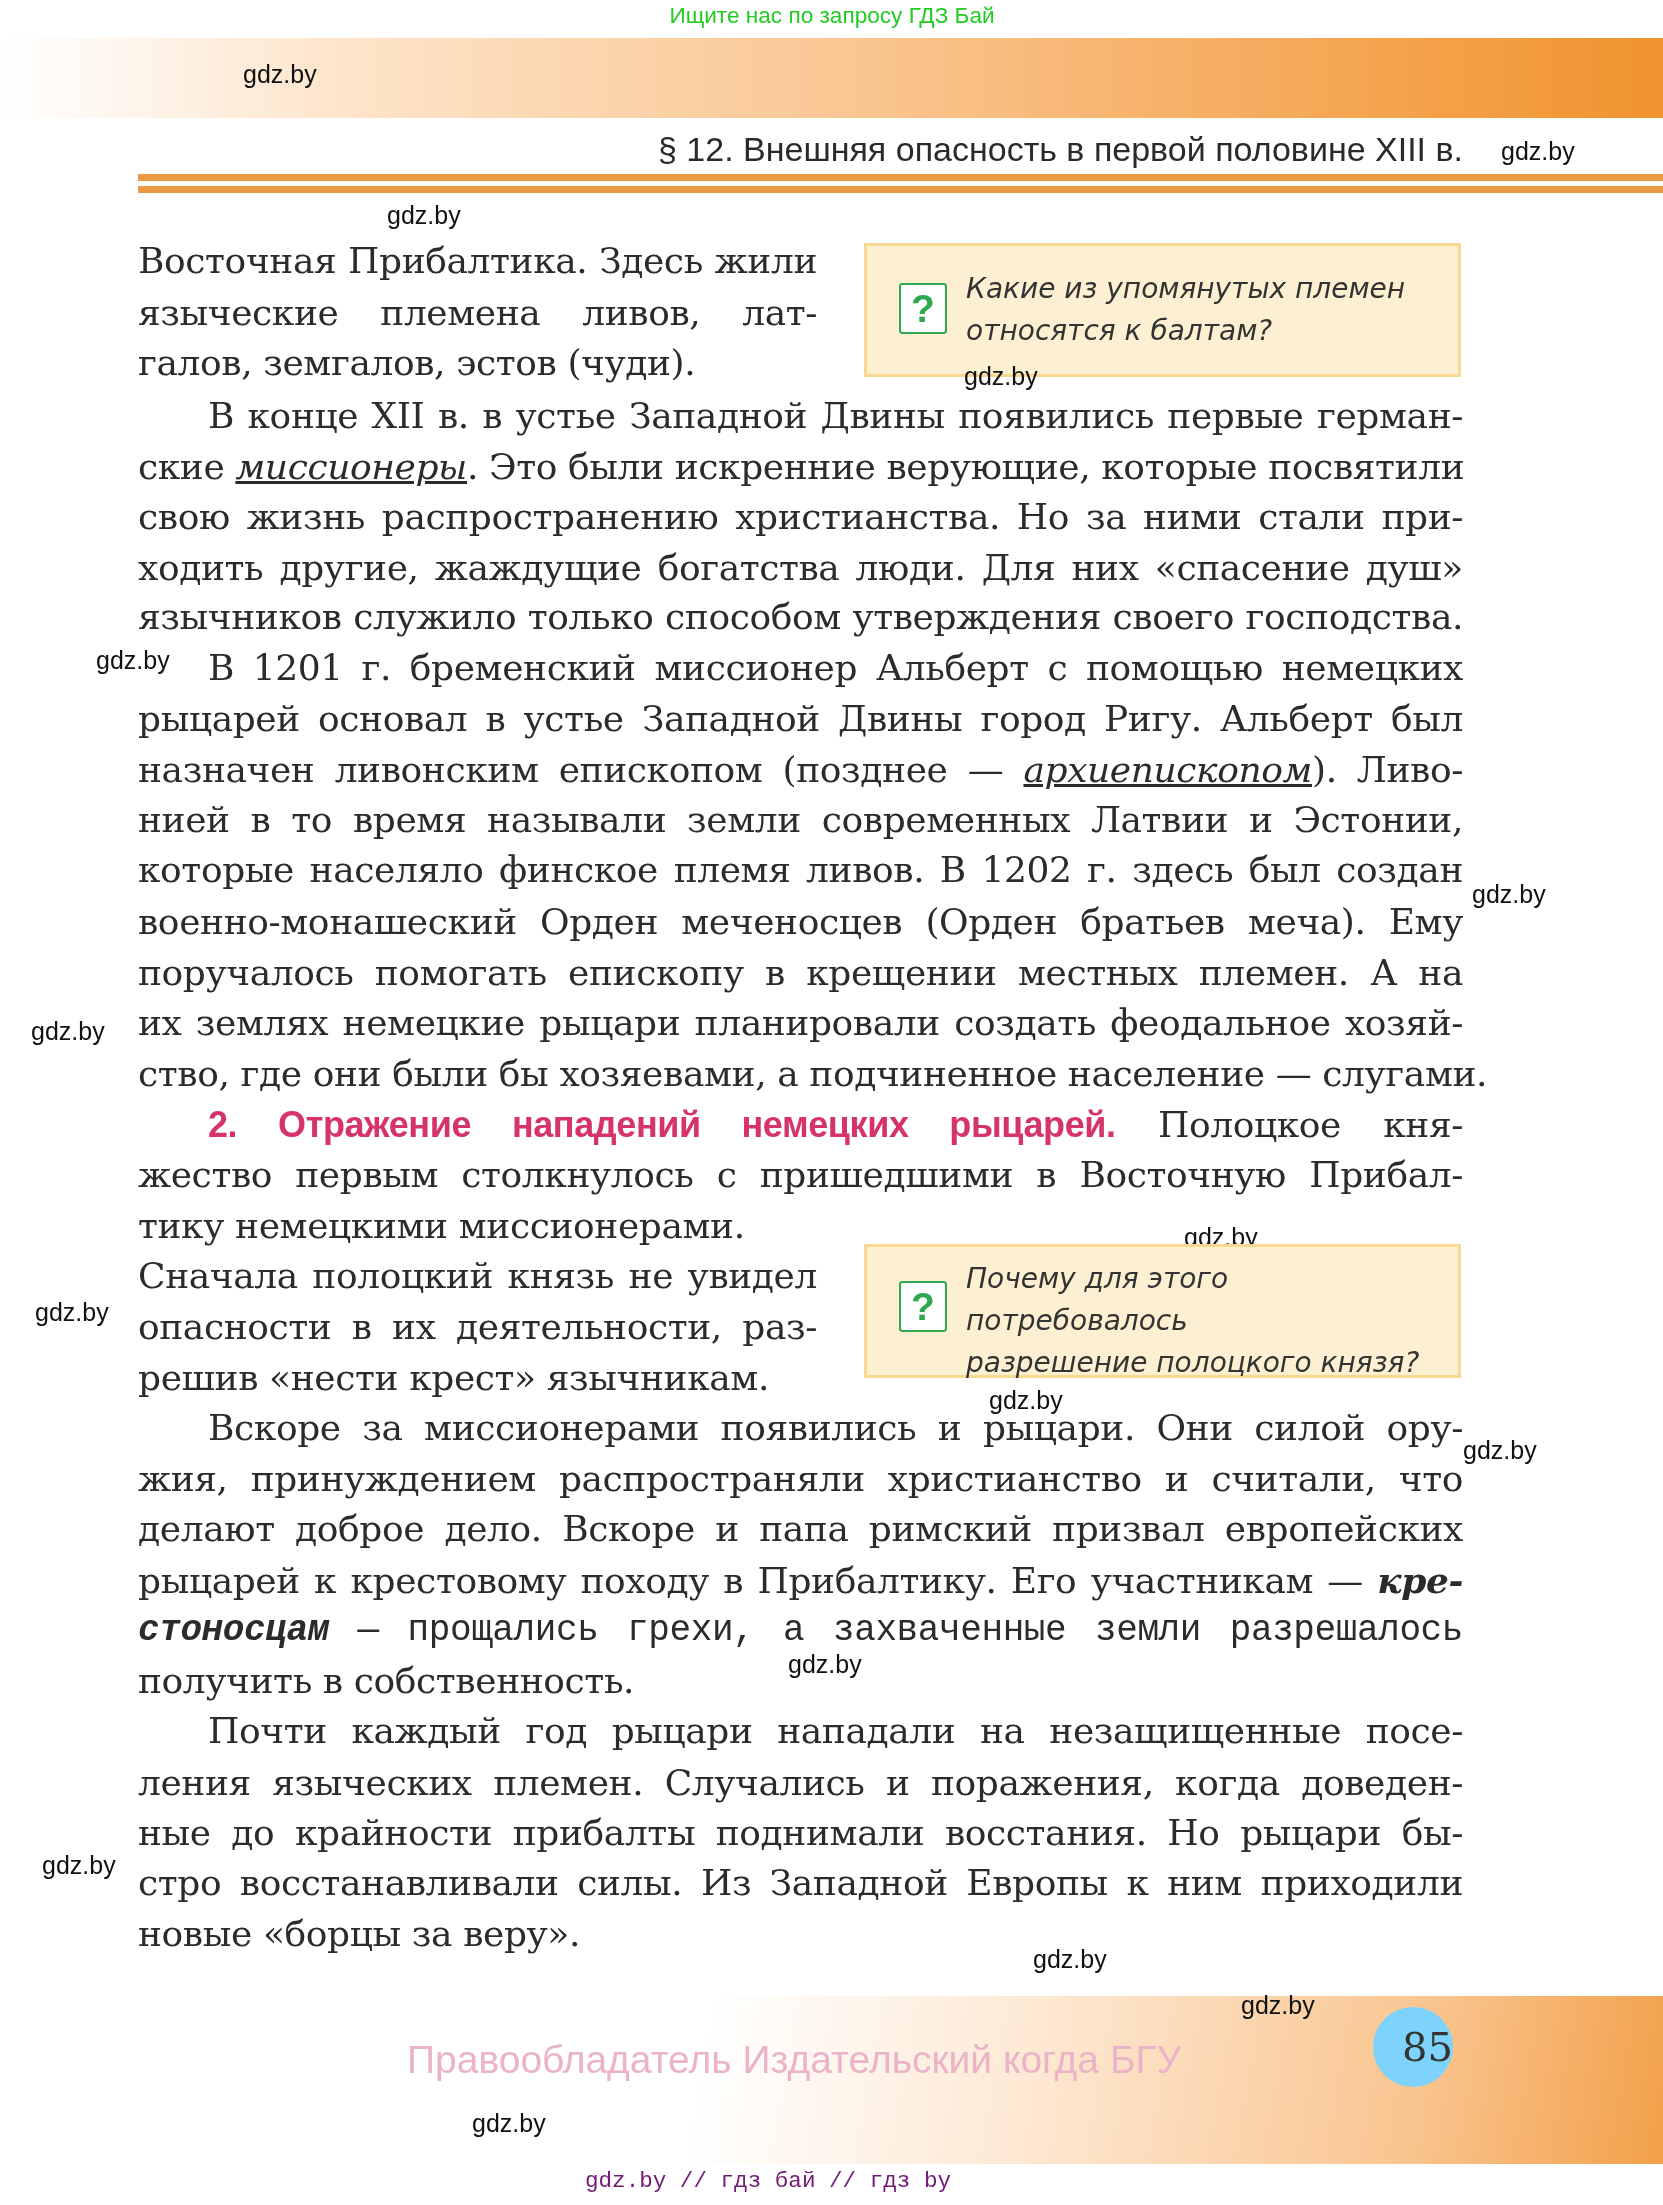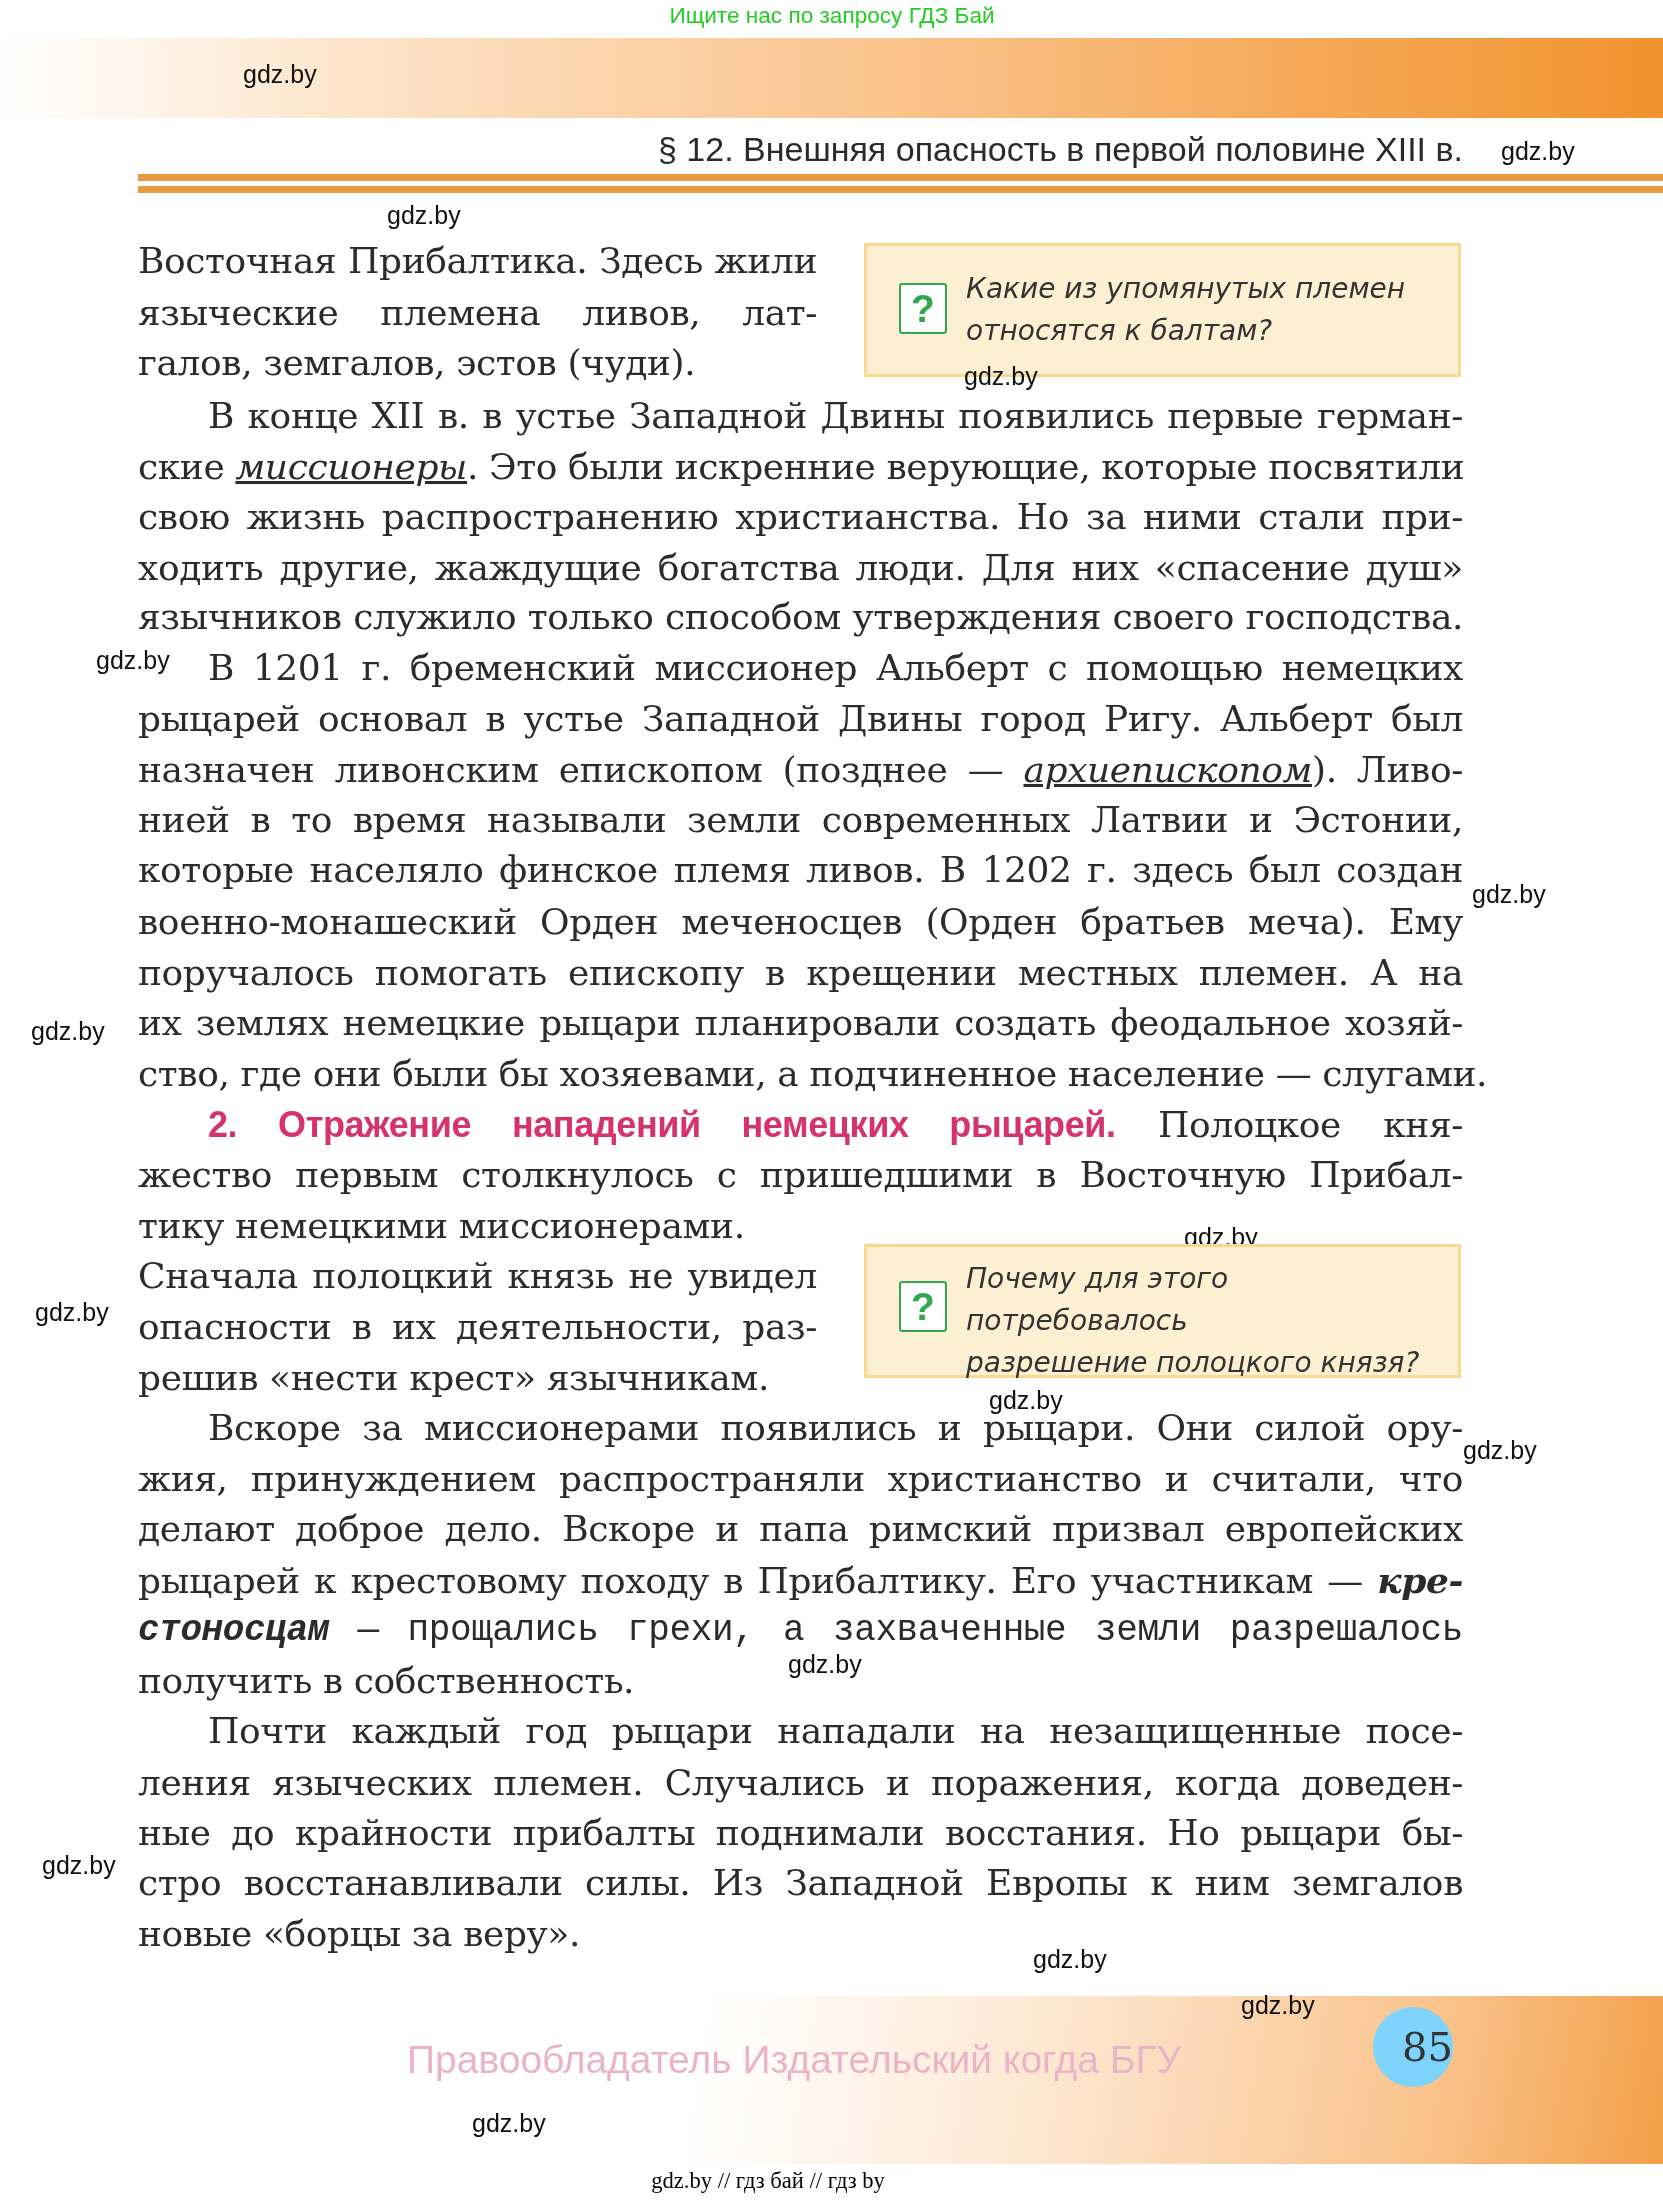--- a/index.html
+++ b/index.html
@@ -16,21 +16,21 @@
   .line.just{text-align:justify;text-align-last:justify;}
   .it{font-style:italic;text-decoration:underline;}
   .bi{font-style:italic;font-weight:bold;}
   .sec{color:#d6336c;font-weight:bold;font-family:"Liberation Sans",sans-serif;letter-spacing:-0.4px;}
   .qbox{position:absolute;left:864px;width:597px;background:#fdf0d2;border:3.4px solid #f9d98f;box-sizing:border-box;}
   .qicon{position:absolute;left:32px;width:44px;height:47px;border:2.5px solid #2fa84f;border-radius:3.4px;background:#fff;color:#2fa84f;font-family:"Liberation Sans",sans-serif;font-weight:bold;font-size:39px;line-height:47px;text-align:center;}
   .qtext{position:absolute;left:99px;right:17px;font-family:"DejaVu Sans",sans-serif;font-style:italic;font-size:28px;color:#333;line-height:42px;}
   .footer-band{left:0;top:1996px;width:1664px;height:168px;background:linear-gradient(100deg,#ffffff 0%,#ffffff 42%,#fde8d2 62%,#f9c48e 85%,#f2a048 100%);}
   .copyright{left:407px;top:2038px;font-family:"Liberation Sans",sans-serif;font-size:39px;color:#ebb3c8;white-space:nowrap;}
   .page-num{left:1373px;top:2007px;width:80px;height:80px;border-radius:50%;background:#7dd3fc;text-align:right;line-height:80px;font-size:40px;color:#333;}
-  .bottom-links{left:0;width:1536px;top:2168px;text-align:center;font-family:Liberation Serif, serif;font-size:22.6px;color:#000000;}
+  .bottom-links{left:0;width:1536px;top:2168px;text-align:center;font-family:Liberation Mono, monospace;font-size:22.6px;color:#701a75;}
 </style>
 </head>
 <body>
 
 <div class="abs top-search">Ищите нас по запросу ГДЗ Бай</div>
 <div class="abs header-band"></div>
 <div class="wm" style="left:243px;top:60px;">gdz.by</div>
 
 <div class="abs chapter-title">§ 12. Внешняя опасность в первой половине XIII в.</div>
 <div class="wm" style="left:1501px;top:137px;">gdz.by</div>
@@ -95,21 +95,21 @@
 <div class="line just" style="top:1504px;">делают доброе дело. Вскоре и папа римский призвал европейских</div>
 <div class="line just" style="top:1555px;"><span>рыцарей к крестовому походу в Прибалтику. Его участникам — </span><span class="bi">кре-</span></div>
 <div class="line just" style="top:1606px;font-family:Liberation Mono, monospace;"><span class="bi">стоносцам</span><span> — прощались грехи, а захваченные земли разрешалось</span></div>
 <div class="line" style="top:1656px;">получить в собственность.</div>
 <div class="wm" style="left:788px;top:1650px;">gdz.by</div>
 
 <div class="line indent just" style="top:1706px;">Почти каждый год рыцари нападали на незащищенные посе-</div>
 <div class="line just" style="top:1758px;">ления языческих племен. Случались и поражения, когда доведен-</div>
 <div class="line just" style="top:1808px;">ные до крайности прибалты поднимали восстания. Но рыцари бы-</div>
 <div class="wm" style="left:42px;top:1851px;">gdz.by</div>
-<div class="line just" style="top:1858px;">стро восстанавливали силы. Из Западной Европы к ним земгалов</div>
+<div class="line just" style="top:1858px;">стро восстанавливали силы. Из Западной Европы к ним приходили</div>
 <div class="line" style="top:1909px;">новые «борцы за веру».</div>
 <div class="wm" style="left:1033px;top:1945px;">gdz.by</div>
 
 <div class="abs footer-band"></div>
 <div class="wm" style="left:1241px;top:1991px;">gdz.by</div>
 <div class="abs copyright">Правообладатель Издательский когда БГУ</div>
 <div class="abs page-num">85</div>
 <div class="wm" style="left:472px;top:2109px;">gdz.by</div>
 <div class="abs bottom-links">gdz.by  //  гдз бай  //  гдз by</div>
 

